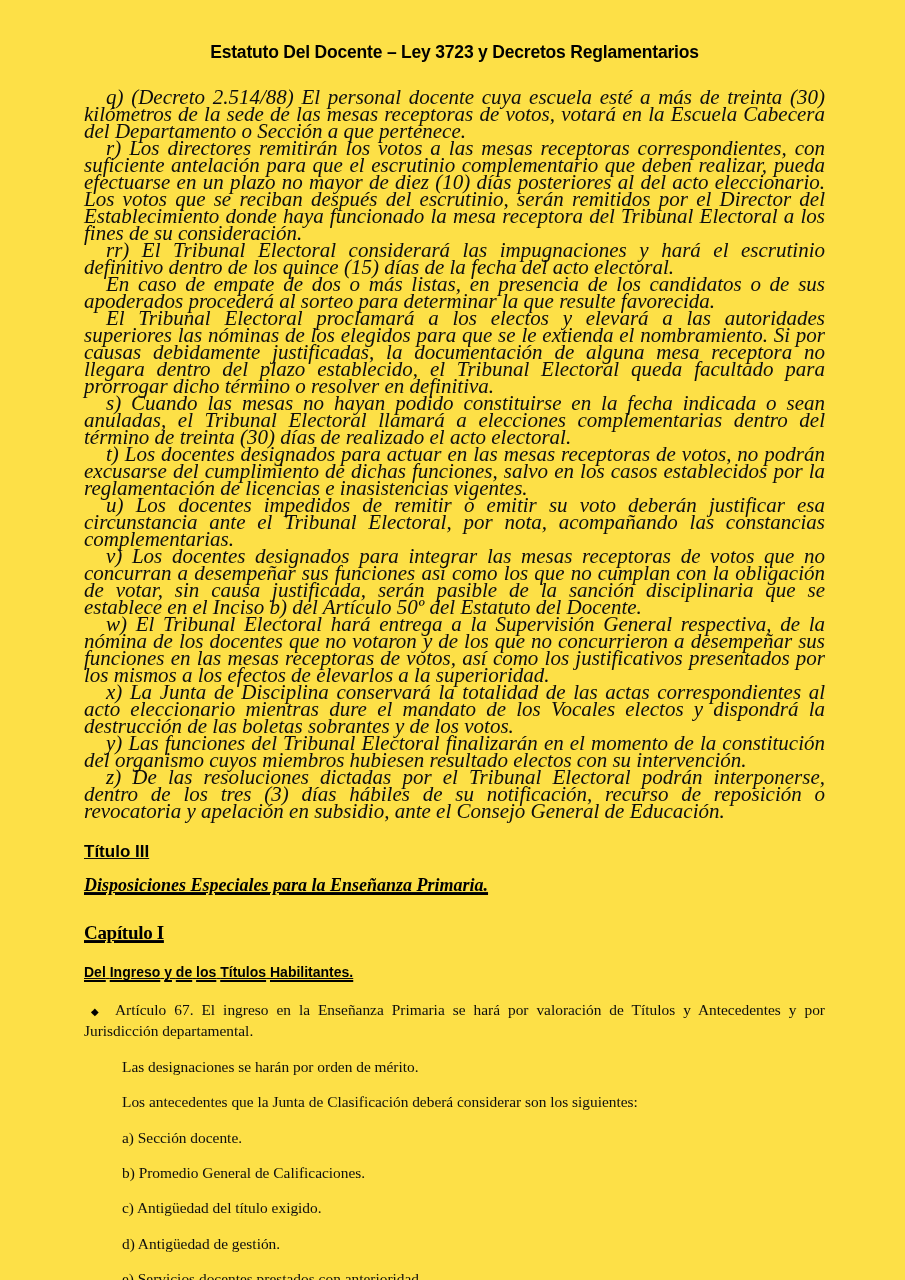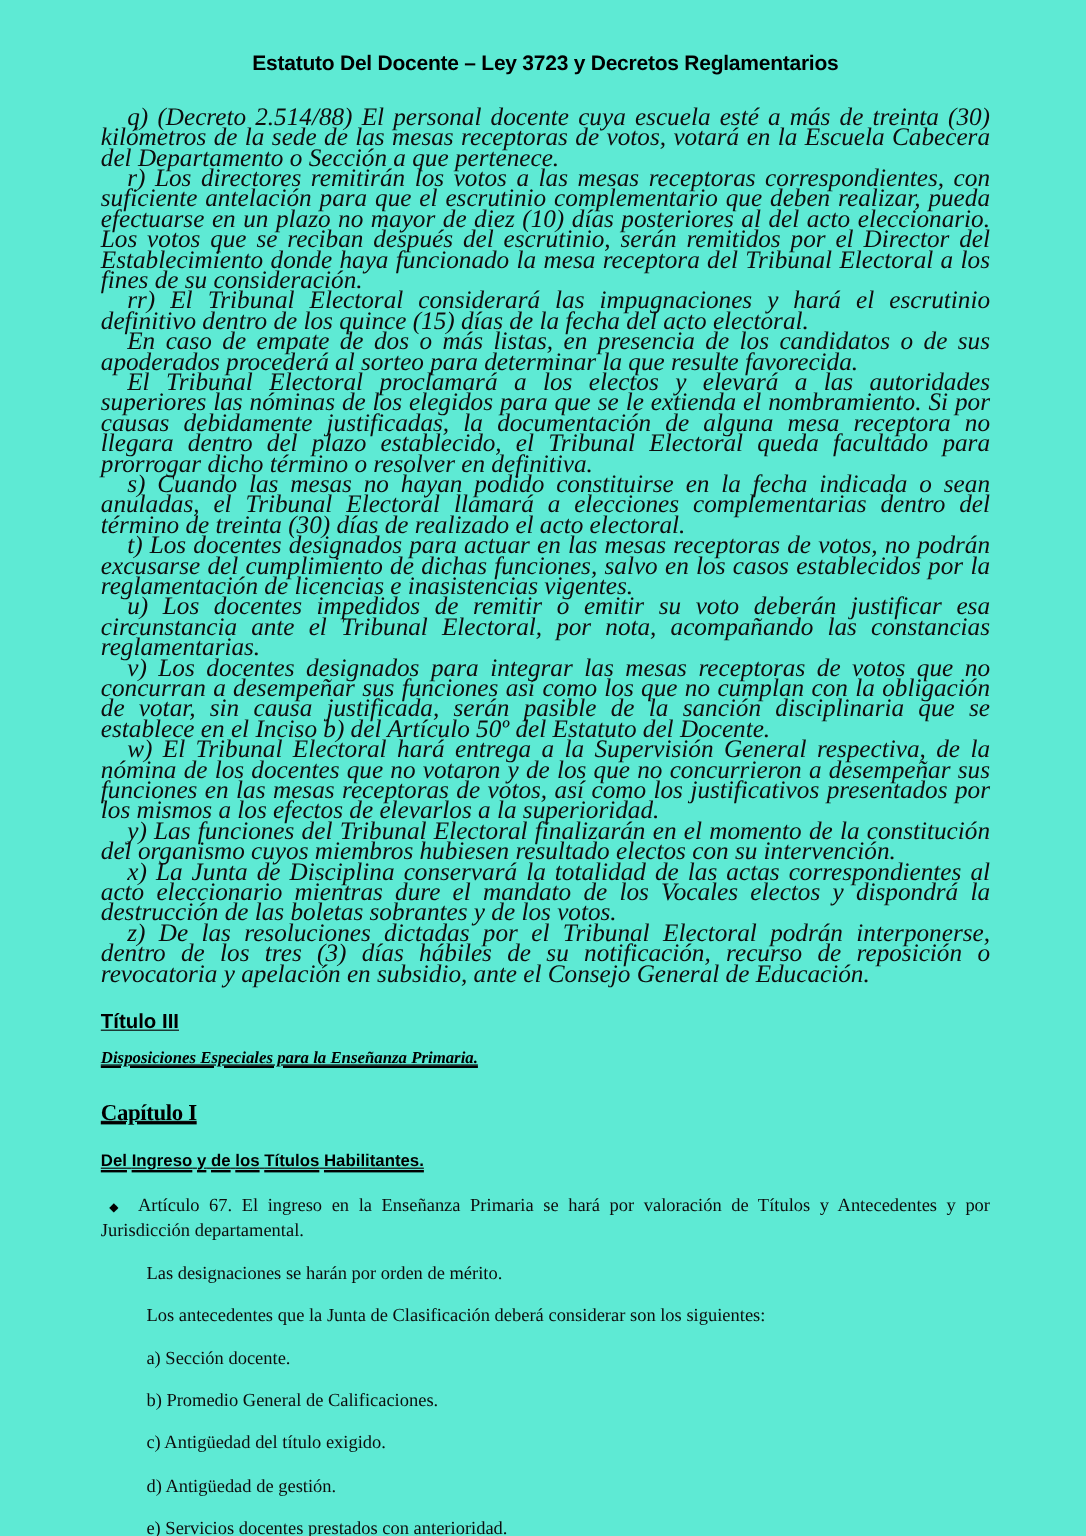--- a/index.html
+++ b/index.html
@@ -11,21 +11,21 @@
     width: 905px;
     height: 1280px;
     overflow: hidden;
     color: #0d0d0d;
   }
   .page {
     box-sizing: border-box;
     width: 905px;
     height: 1280px;
     padding: 42px 80px 0 84px;
-    background: #5eead4;
+    background: #fde047;
   }
   .doc-title {
     margin: 0 0 26px 0;
     text-align: center;
     font-family: "Liberation Sans", sans-serif;
     font-weight: bold;
     font-size: 17.5px;
     letter-spacing: -0.2px;
     color: #000000;
   }
@@ -45,21 +45,21 @@
     font-family: "Liberation Sans", sans-serif;
     font-weight: bold;
     font-size: 17px;
     color: #000000;
   }
   .h-disposiciones {
     margin: 13px 0 5px 0;
     font-family: "Liberation Serif", serif;
     font-weight: bold;
     font-style: italic;
-    font-size: 14px;
+    font-size: 18px;
     text-decoration: underline;
     text-decoration-thickness: 2px;
     text-underline-offset: 2px;
     color: #000000;
   }
   .h-capitulo {
     margin: 26px 0 0 0;
     font-family: "Liberation Serif", serif;
     font-weight: bold;
     font-size: 19px;
@@ -150,29 +150,29 @@
       <p class="para">rr) El Tribunal Electoral considerará las impugnaciones y hará el escrutinio definitivo dentro de los quince (15) días de la fecha del acto electoral.</p>
 
       <p class="para">En caso de empate de dos o más listas, en presencia de los candidatos o de sus apoderados procederá al sorteo para determinar la que resulte favorecida.</p>
 
       <p class="para">El Tribunal Electoral proclamará a los electos y elevará a las autoridades superiores las nóminas de los elegidos para que se le extienda el nombramiento. Si por causas debidamente justificadas, la documentación de alguna mesa receptora no llegara dentro del plazo establecido, el Tribunal Electoral queda facultado para prorrogar dicho término o resolver en definitiva.</p>
 
       <p class="para">s) Cuando las mesas no hayan podido constituirse en la fecha indicada o sean anuladas, el Tribunal Electoral llamará a elecciones complementarias dentro del término de treinta (30) días de realizado el acto electoral.</p>
 
       <p class="para">t) Los docentes designados para actuar en las mesas receptoras de votos, no podrán excusarse del cumplimiento de dichas funciones, salvo en los casos establecidos por la reglamentación de licencias e inasistencias vigentes.</p>
 
-      <p class="para">u) Los docentes impedidos de remitir o emitir su voto deberán justificar esa circunstancia ante el Tribunal Electoral, por nota, acompañando las constancias reglamentarias.</p>
+      <p class="para">u) Los docentes impedidos de remitir o emitir su voto deberán justificar esa circunstancia ante el Tribunal Electoral, por nota, acompañando las constancias complementarias.</p>
 
       <p class="para">v) Los docentes designados para integrar las mesas receptoras de votos que no concurran a desempeñar sus funciones así como los que no cumplan con la obligación de votar, sin causa justificada, serán pasible de la sanción disciplinaria que se establece en el Inciso b) del Artículo 50º del Estatuto del Docente.</p>
 
       <p class="para">w) El Tribunal Electoral hará entrega a la Supervisión General respectiva, de la nómina de los docentes que no votaron y de los que no concurrieron a desempeñar sus funciones en las mesas receptoras de votos, así como los justificativos presentados por los mismos a los efectos de elevarlos a la superioridad.</p>
 
+      <p class="para">x) La Junta de Disciplina conservará la totalidad de las actas correspondientes al acto eleccionario mientras dure el mandato de los Vocales electos y dispondrá la destrucción de las boletas sobrantes y de los votos.</p>
+
       <p class="para">y) Las funciones del Tribunal Electoral finalizarán en el momento de la constitución del organismo cuyos miembros hubiesen resultado electos con su intervención.</p>
-
-      <p class="para">x) La Junta de Disciplina conservará la totalidad de las actas correspondientes al acto eleccionario mientras dure el mandato de los Vocales electos y dispondrá la destrucción de las boletas sobrantes y de los votos.</p>
 
       <p class="para">z) De las resoluciones dictadas por el Tribunal Electoral podrán interponerse, dentro de los tres (3) días hábiles de su notificación, recurso de reposición o revocatoria y apelación en subsidio, ante el Consejo General de Educación.</p>
     </div>
 
   <div class="headings">
     <p class="h-titulo">Título III</p>
     <p class="h-disposiciones">Disposiciones Especiales para la Enseñanza Primaria.</p>
     <p class="h-capitulo">Capítulo I</p>
     <p class="h-ingreso"><span class="uw">Del</span> <span class="uw">Ingreso</span> <span class="uw">y</span> <span class="uw">de</span> <span class="uw">los</span> <span class="uw">Títulos</span> <span class="uw">Habilitantes.</span></p>
   </div>

